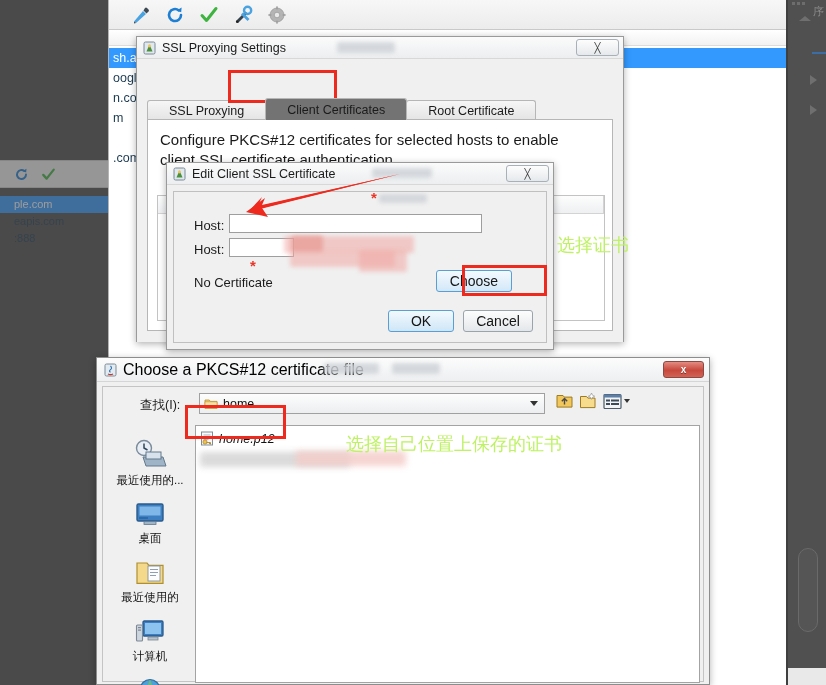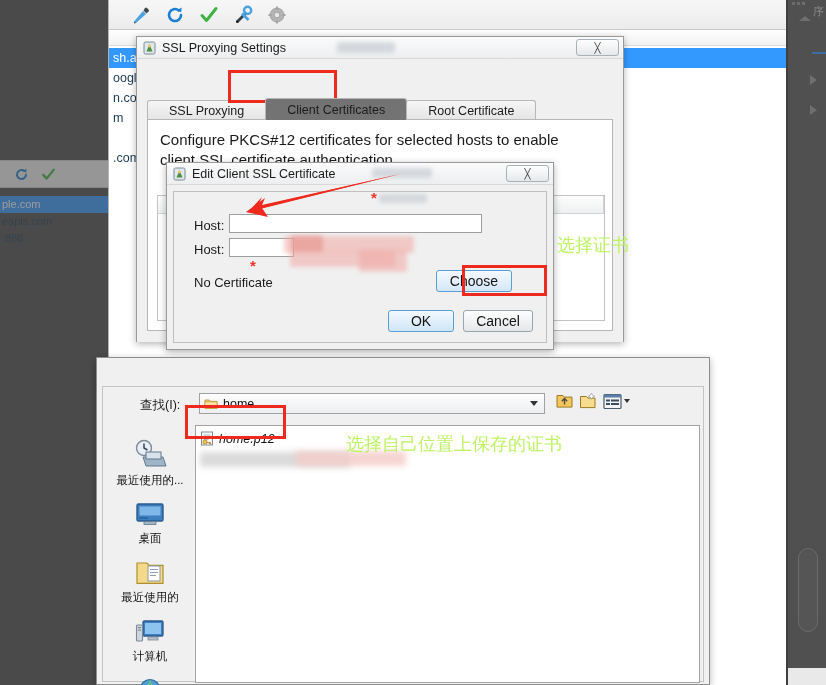--- a/index.html
+++ b/index.html
@@ -56,21 +56,21 @@
   .host-row { height: 20px; line-height: 20px; padding-left: 4px; white-space: nowrap; }
   .host-row.sel { background: #3399ff; color: #fff; }
 
   
   .left-strip { position: absolute; left: 0; top: 0; width: 108px; height: 685px; overflow: hidden; background: #4a4a4a; }
   .left-strip .ls-inner { position: absolute; left: -0px; top: 0; width: 108px; height: 685px; opacity: .45; }
   .ls-toolbar { position: absolute; left: 0; top: 160px; width: 108px; height: 28px;
                 background: #f2f2f2; display: flex; align-items: center; gap: 12px; padding-left: 14px;
                 border-top: 1px solid #cfcfcf; border-bottom: 1px solid #cfcfcf; }
   .ls-list { position: absolute; left: 0; top: 196px; width: 108px; font-size: 11px; color: #1b3a52; }
-  .ls-list .r { height: 17px; line-height: 17px; padding-left: 2px; white-space: nowrap; }
+  .ls-list .r { height: 17px; line-height: 17px; padding-left: 14px; white-space: nowrap; }
   .ls-list .r.sel { background: #3399ff; color: #fff; }
 
   
   .right-panel { position: absolute; left: 788px; top: 0; width: 38px; height: 685px; background: #505050; }
   .rp-top { position: absolute; left: 4px; top: 2px; width: 30px; height: 12px; }
   .rp-dots { display: flex; gap: 2px; }
   .rp-dots i { width: 3px; height: 3px; background: #6d6d6d; display: block; }
   .rp-up { position: absolute; left: 11px; top: 16px; width: 0; height: 0;
            border-left: 6px solid transparent; border-right: 6px solid transparent; border-bottom: 5px solid #6f6f6f; }
   .rp-label { position: absolute; left: 25px; top: 4px; color: #8c8c8c; font-size: 11px; }
@@ -333,20 +333,31 @@
   <div class="redbox" style="left:462px; top:265px; width:85px; height:31px;"></div>
 
   <svg style="position:absolute; left:218px; top:172px; width:185px; height:50px;" viewBox="0 0 185 50">
     <path d="M182 2 L38 38 L44 25 L30 40 L48 43 L42 34 Z" fill="#ee2a1e"></path>
     <path d="M182 2 L44 36 L50 45 L28 40 L47 26 L44 33 Z" fill="#ee2a1e"></path>
   </svg>
 
   <div class="redtext big" style="left:557px; top:233px;">选择证书</div>
 
   <div class="dlg" id="fileDlg">
+    <div class="fd-title">
+      <svg class="dlg-icon" viewBox="0 0 13 14">
+        <rect x="1" y="1" width="11" height="12" rx="1.5" fill="#e2eaf2" stroke="#7d8a96"></rect>
+        <path d="M4 11 q2.5 1.2 5 0" fill="none" stroke="#c0392b" stroke-width="1.2"></path>
+        <path d="M6.5 3 q2 2 0 3.6 q-2 1.6 0 2.6" fill="none" stroke="#2f6fa8" stroke-width="1.1"></path>
+      </svg>
+      <span class="t-txt">Choose a PKCS#12 certificate file</span>
+      <span class="redact" style="left:227px; top:5px; width:55px; height:11px;"></span>
+      <span class="redact" style="left:295px; top:5px; width:48px; height:11px;"></span>
+      <span class="dlg-close red">x</span>
+    </div>
 
     <div class="fd-body">
       <span class="lookin-lbl">查找(I):</span>
       <div class="combo">
         <svg width="14" height="13" viewBox="0 0 14 13">
           <path d="M1 3 h4.2 l1.2 1.4 H13 v7 H1 Z" fill="#f4cf76" stroke="#b8902f" stroke-width=".8"></path>
           <path d="M1 4.8 h12 v6.6 H1 Z" fill="#fbe3a1" stroke="#b8902f" stroke-width=".6"></path>
         </svg>
         <span>home</span>
         <span class="cb-arrow"></span>

